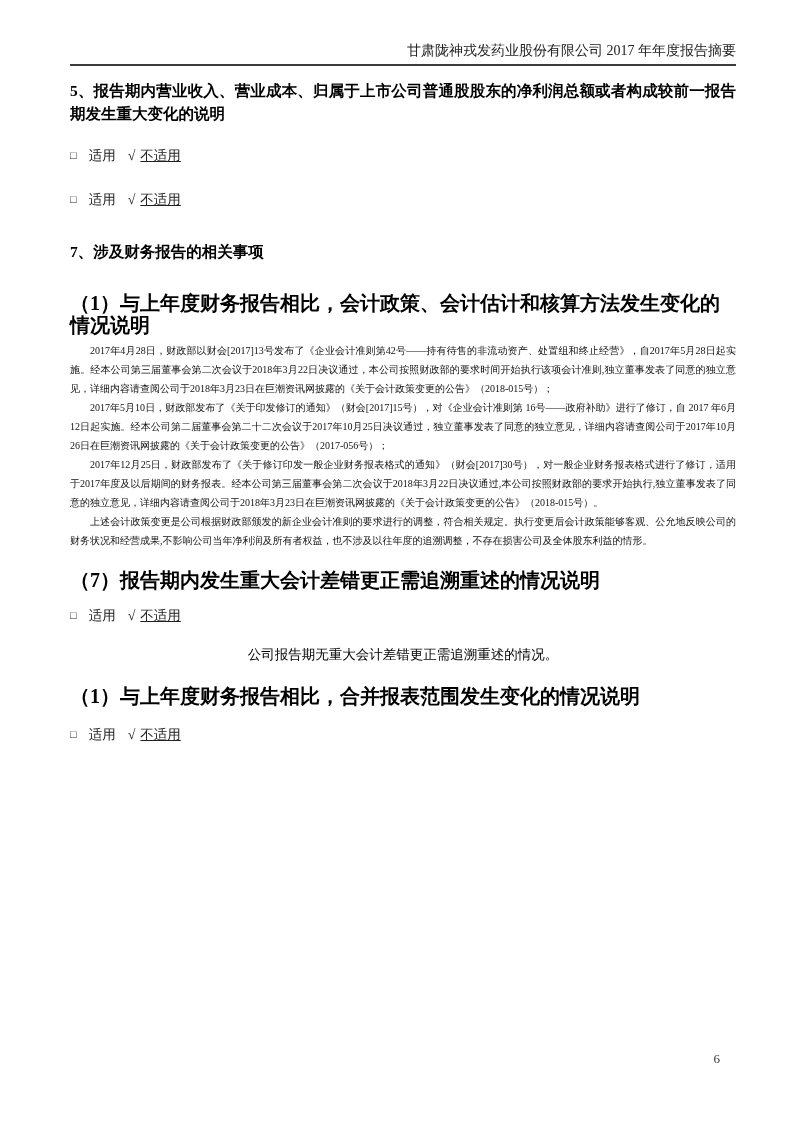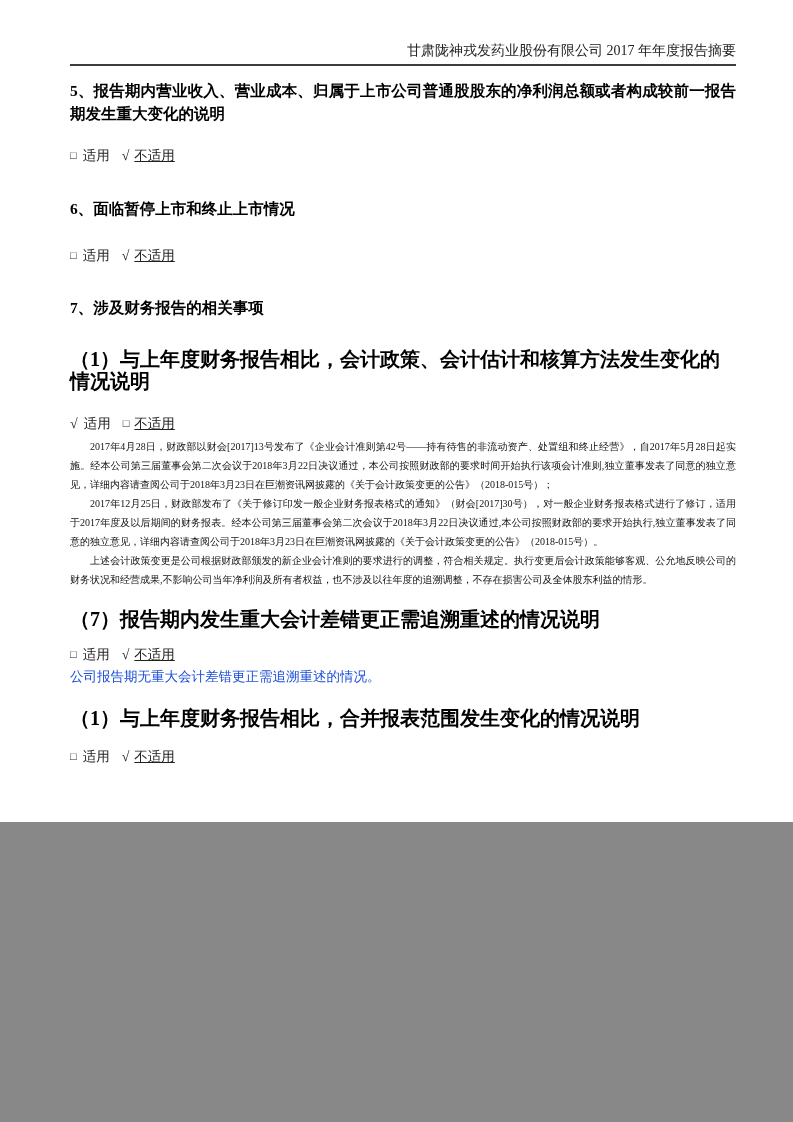--- a/index.html
+++ b/index.html
@@ -1,20 +1,20 @@
 <!DOCTYPE html>
 <html><head>
 <meta charset="utf-8">
 <style>
   * { margin: 0; padding: 0; box-sizing: border-box; }
   html, body { background: #888; }
   .page {
     position: relative;
     width: 793px;
-    height: 822px;
+    height: 1122px;
     margin: 0 auto;
     background: #ffffff;
     font-family: "Liberation Serif", "DejaVu Serif", serif;
     color: #1a1a1a;
     padding: 0 57px 0 70px;
     overflow: hidden;
   }
   .doc-header {
     padding-top: 42px;
   }
@@ -60,35 +60,36 @@
   .app-sub1 { margin-top: 23px; }
   .app-sub2 { margin-top: 16px; }
   .app-sub3 { margin-top: 19px; }
   .applicability .mark-sq {
     font-size: 11px;
     vertical-align: 1px;
   }
   .applicability .mark-check {
     font-size: 14px;
   }
-  .applicability .lbl-first { margin: 0 12px 0 6px; }
+  .applicability .lbl-first { margin: 0 12px 0 12px; }
   .applicability .lbl-second { margin-left: 5px; text-decoration: underline; }
   .body-text { margin-top: 5px; }
   .body-text p {
     font-size: 10px;
     line-height: 19px;
     text-align: justify;
     text-indent: 2em;
     color: #111;
   }
   .note {
     font-size: 13.5px;
     line-height: 17px;
-    color: #1d4ed8;
-    margin-top: 5px;
+    color: #000000;
+    margin-top: 22px;
+    text-align: center;
   }
   .page-number {
     position: absolute;
     top: 1051px;
     right: 73px;
     font-size: 13px;
     color: #333;
   }
 </style>
 </head>
@@ -99,34 +100,31 @@
   <div class="doc-header">
     <span class="title">甘肃陇神戎发药业股份有限公司 2017 年年度报告摘要</span>
     <hr class="header-rule">
   </div>
 
   <h2 class="sec sec5">5、报告期内营业收入、营业成本、归属于上市公司普通股股东的净利润总额或者构成较前一报告期发生重大变化的说明</h2>
   <div class="applicability app5">
     <span class="mark-sq">□</span><span class="lbl-first">适用</span><span class="mark-check">√</span><span class="lbl-second">不适用</span>
   </div>
 
-  <h2 class="sec sec6">6、面临暂停上市和终止上市情况</h2>
   <div class="applicability app6">
     <span class="mark-sq">□</span><span class="lbl-first">适用</span><span class="mark-check">√</span><span class="lbl-second">不适用</span>
   </div>
 
   <h2 class="sec sec7">7、涉及财务报告的相关事项</h2>
 
   <h3 class="sub sub1">（1）与上年度财务报告相比，会计政策、会计估计和核算方法发生变化的情况说明</h3>
-  <div class="applicability app-sub1">
-    <span class="mark-check">√</span><span class="lbl-first">适用</span><span class="mark-sq">□</span><span class="lbl-second">不适用</span>
-  </div>
 
   <div class="body-text">
     <p>2017年4月28日，财政部以财会[2017]13号发布了《企业会计准则第42号——持有待售的非流动资产、处置组和终止经营》，自2017年5月28日起实施。经本公司第三届董事会第二次会议于2018年3月22日决议通过，本公司按照财政部的要求时间开始执行该项会计准则,独立董事发表了同意的独立意见，详细内容请查阅公司于2018年3月23日在巨潮资讯网披露的《关于会计政策变更的公告》（2018-015号）；</p>
+    <p>2017年5月10日，财政部发布了《关于印发修订的通知》（财会[2017]15号），对《企业会计准则第 16号——政府补助》进行了修订，自 2017 年6月12日起实施。经本公司第二届董事会第二十二次会议于2017年10月25日决议通过，独立董事发表了同意的独立意见，详细内容请查阅公司于2017年10月26日在巨潮资讯网披露的《关于会计政策变更的公告》（2017-056号）；</p>
     <p>2017年12月25日，财政部发布了《关于修订印发一般企业财务报表格式的通知》（财会[2017]30号），对一般企业财务报表格式进行了修订，适用于2017年度及以后期间的财务报表。经本公司第三届董事会第二次会议于2018年3月22日决议通过,本公司按照财政部的要求开始执行,独立董事发表了同意的独立意见，详细内容请查阅公司于2018年3月23日在巨潮资讯网披露的《关于会计政策变更的公告》（2018-015号）。</p>
     <p>上述会计政策变更是公司根据财政部颁发的新企业会计准则的要求进行的调整，符合相关规定。执行变更后会计政策能够客观、公允地反映公司的财务状况和经营成果,不影响公司当年净利润及所有者权益，也不涉及以往年度的追溯调整，不存在损害公司及全体股东利益的情形。</p>
   </div>
 
   <h3 class="sub sub2">（7）报告期内发生重大会计差错更正需追溯重述的情况说明</h3>
   <div class="applicability app-sub2">
     <span class="mark-sq">□</span><span class="lbl-first">适用</span><span class="mark-check">√</span><span class="lbl-second">不适用</span>
   </div>
   <div class="note">公司报告期无重大会计差错更正需追溯重述的情况。</div>
 

